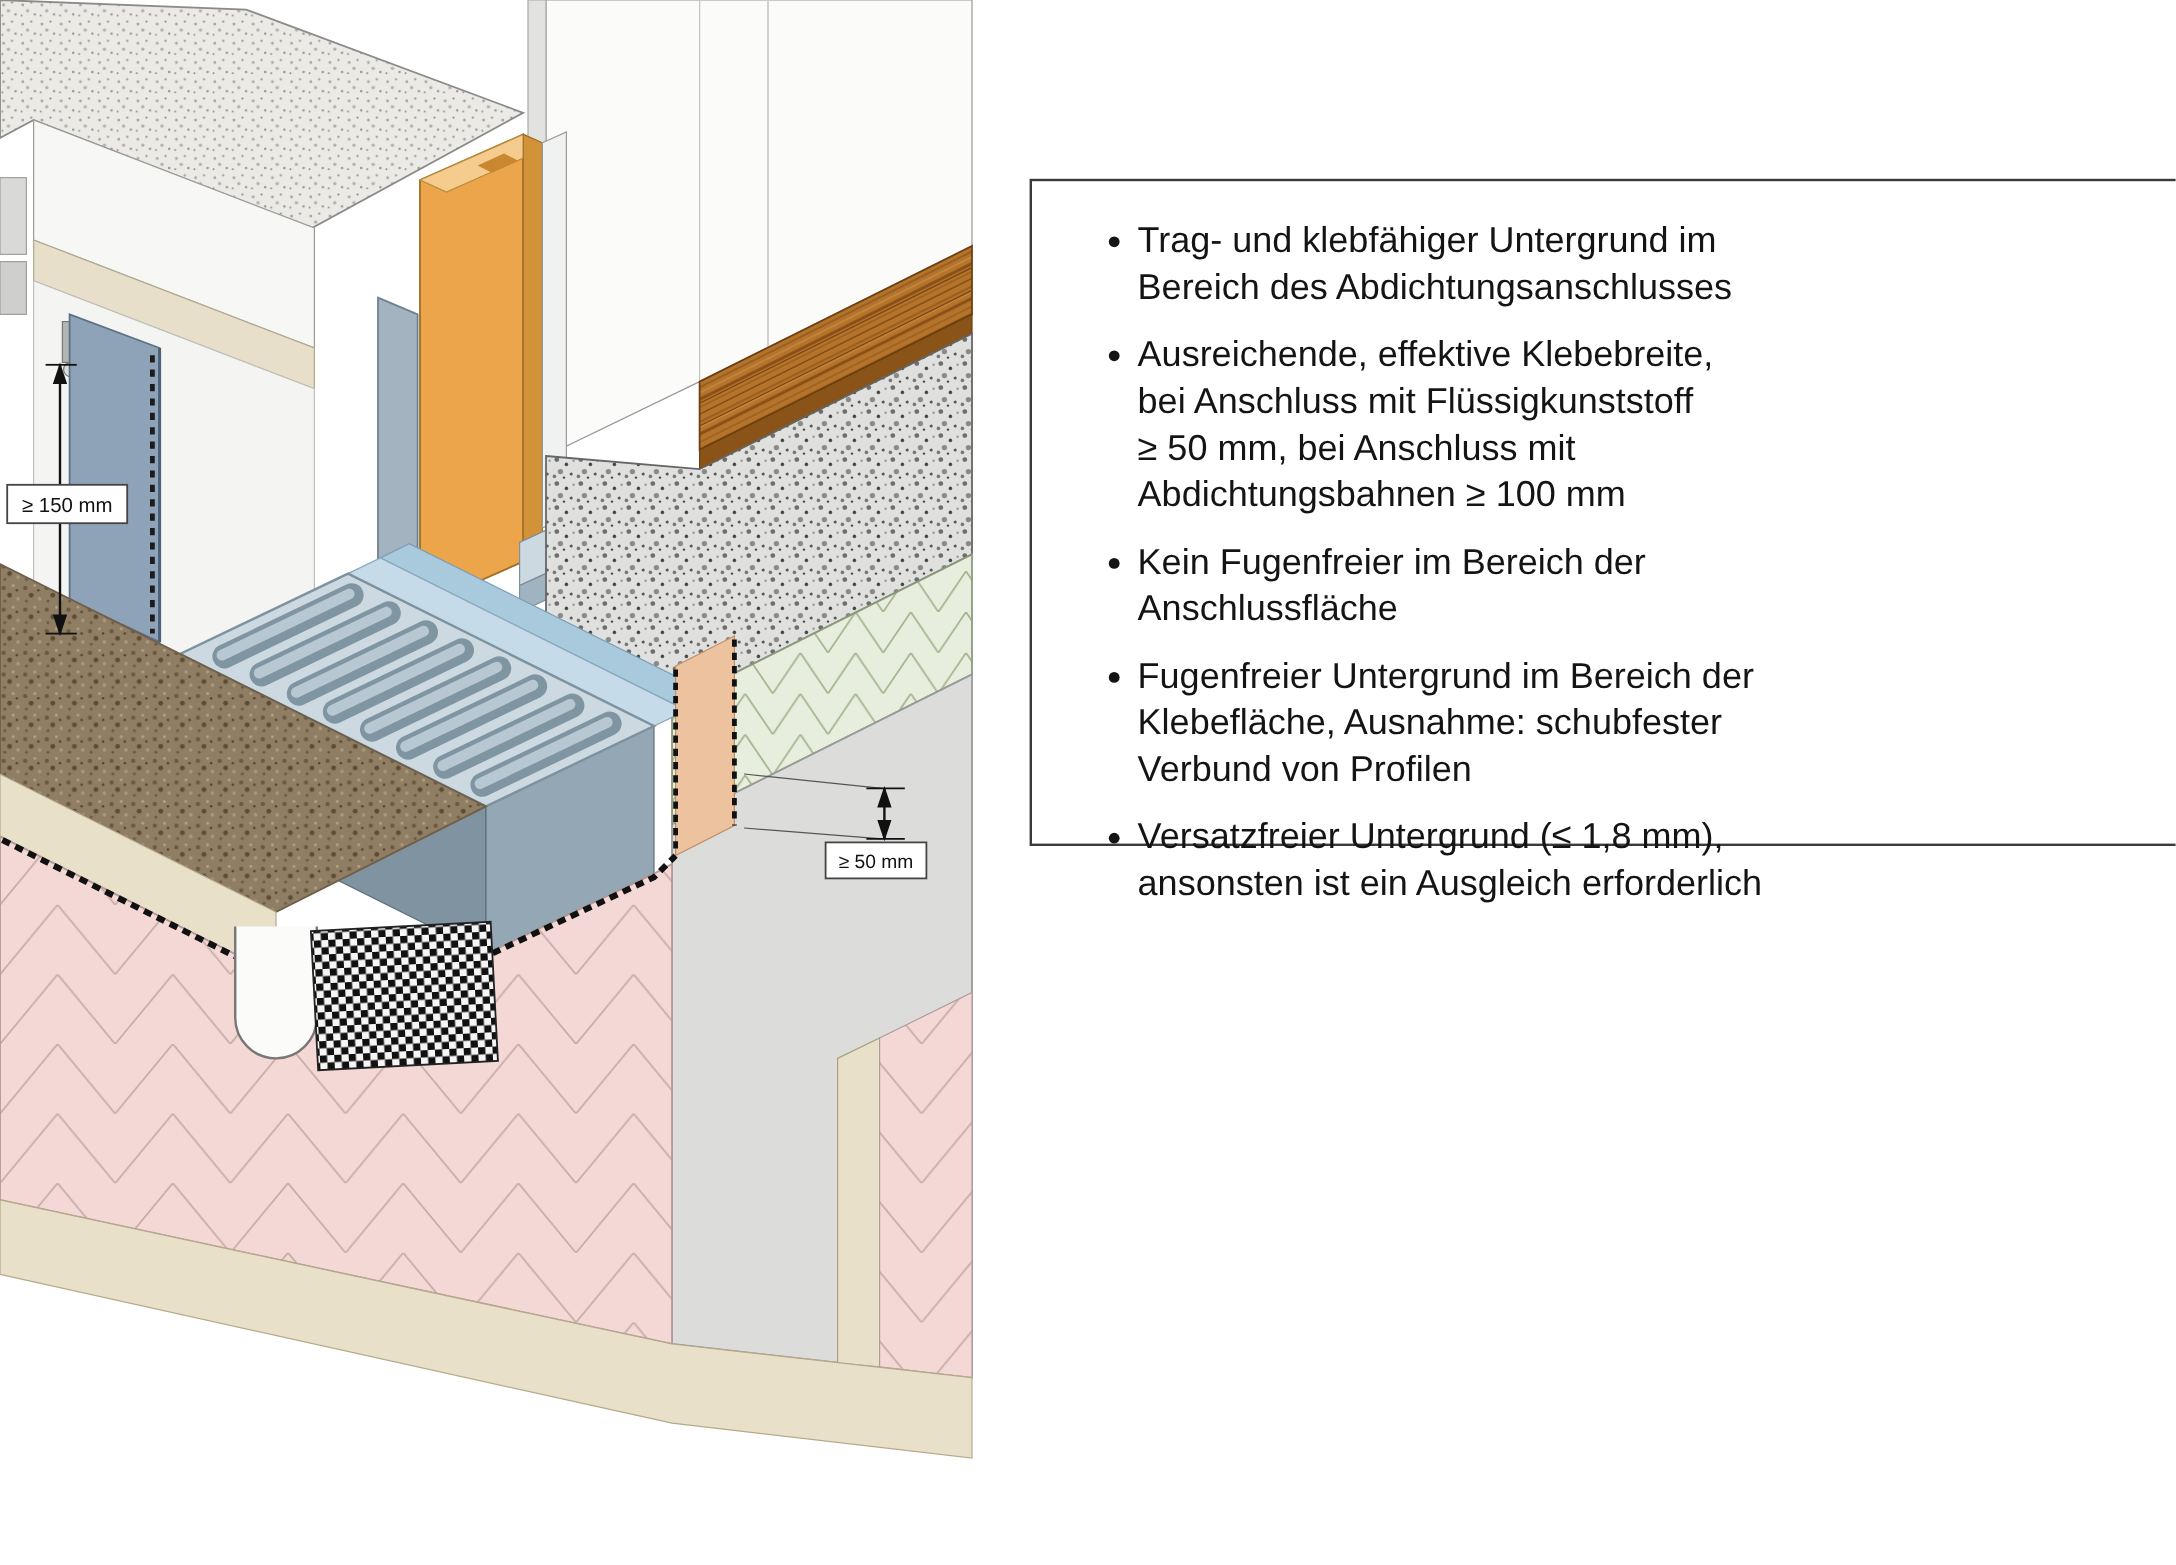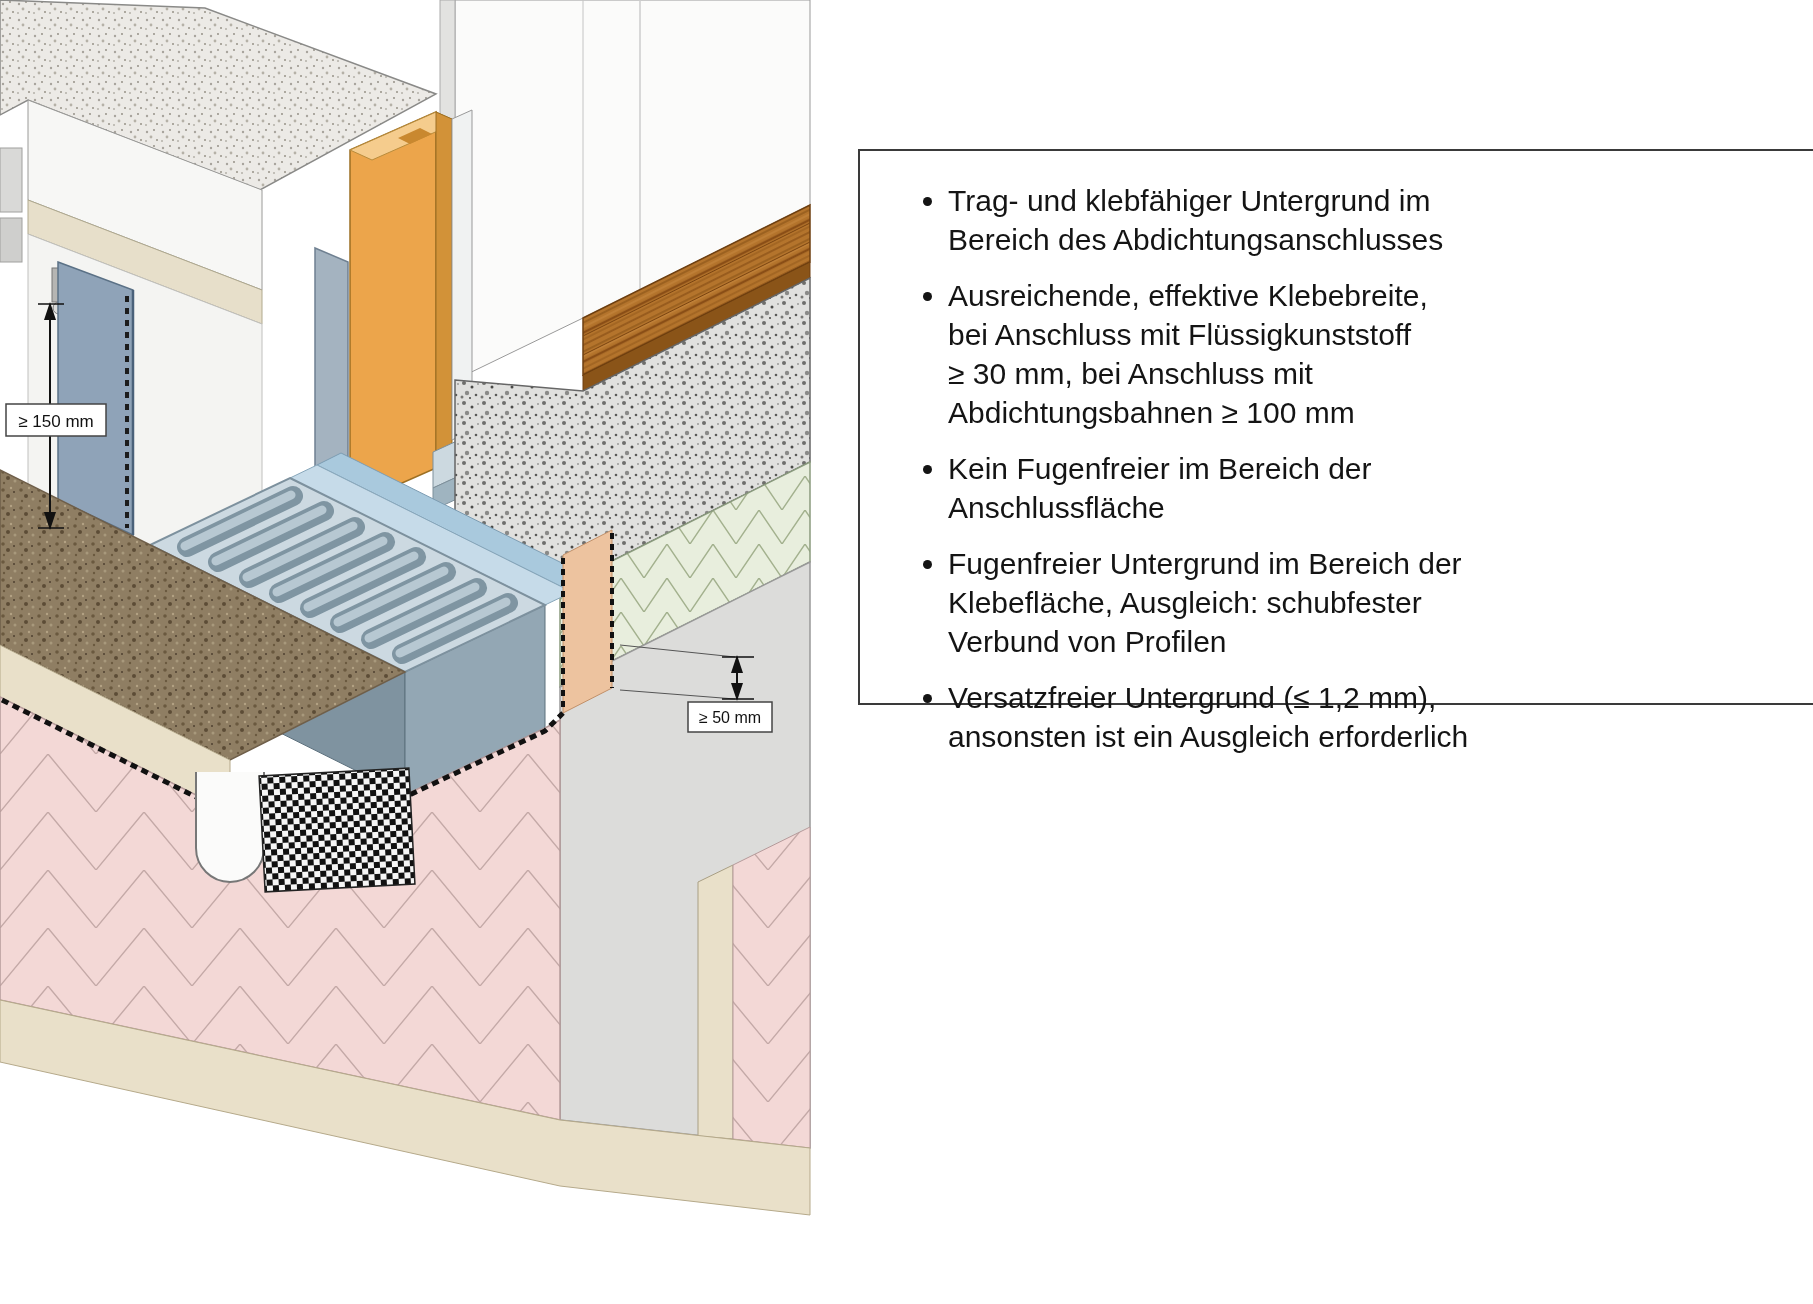--- a/index.html
+++ b/index.html
@@ -214,23 +214,23 @@
     <text x="730" y="723" text-anchor="middle" font-size="16" fill="#111">≥ 50 mm</text>
   </g>
 </svg>
 
 <div class="notes-panel">
   <ul>
     <li>Trag- und klebfähiger Untergrund im
 Bereich des Abdichtungsanschlusses</li>
     <li>Ausreichende, effektive Klebebreite,
 bei Anschluss mit Flüssigkunststoff
-≥ 30 mm, bei Anschluss mit
+≥ 50 mm, bei Anschluss mit
 Abdichtungsbahnen ≥ 100 mm</li>
     <li>Kein Fugenfreier im Bereich der
 Anschlussfläche</li>
     <li>Fugenfreier Untergrund im Bereich der
-Klebefläche, Ausgleich: schubfester
+Klebefläche, Ausnahme: schubfester
 Verbund von Profilen</li>
-    <li>Versatzfreier Untergrund (≤ 1,2 mm),
+    <li>Versatzfreier Untergrund (≤ 1,8 mm),
 ansonsten ist ein Ausgleich erforderlich</li>
   </ul>
 </div>
 
 </body></html>

